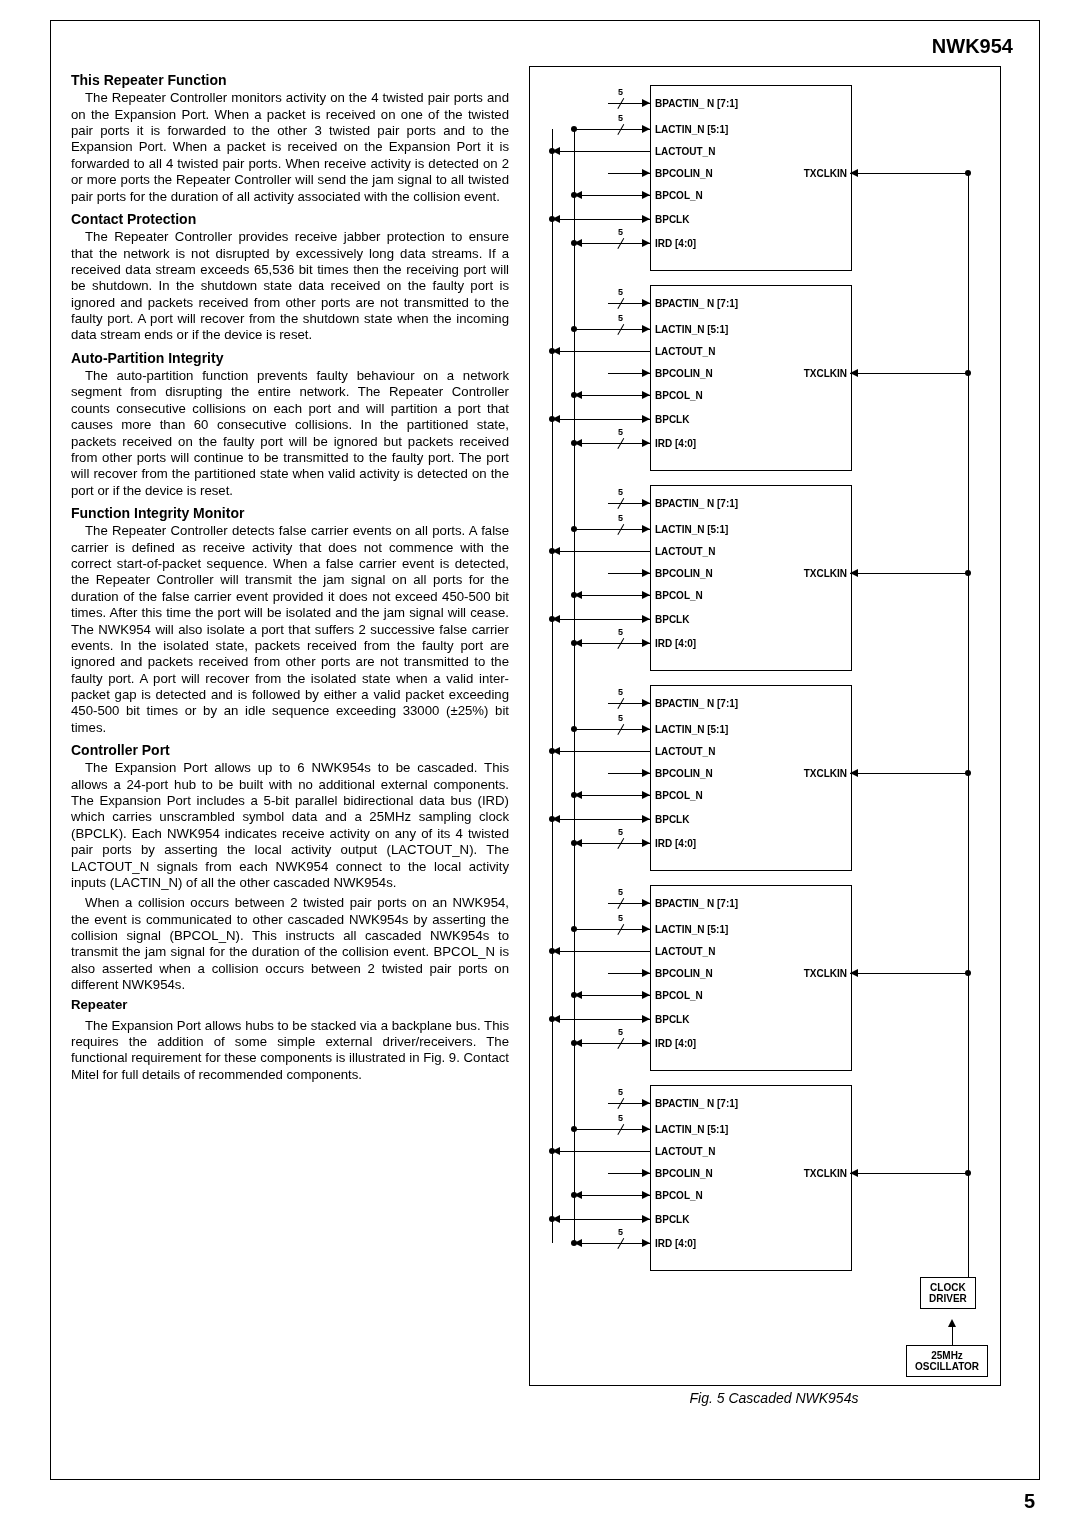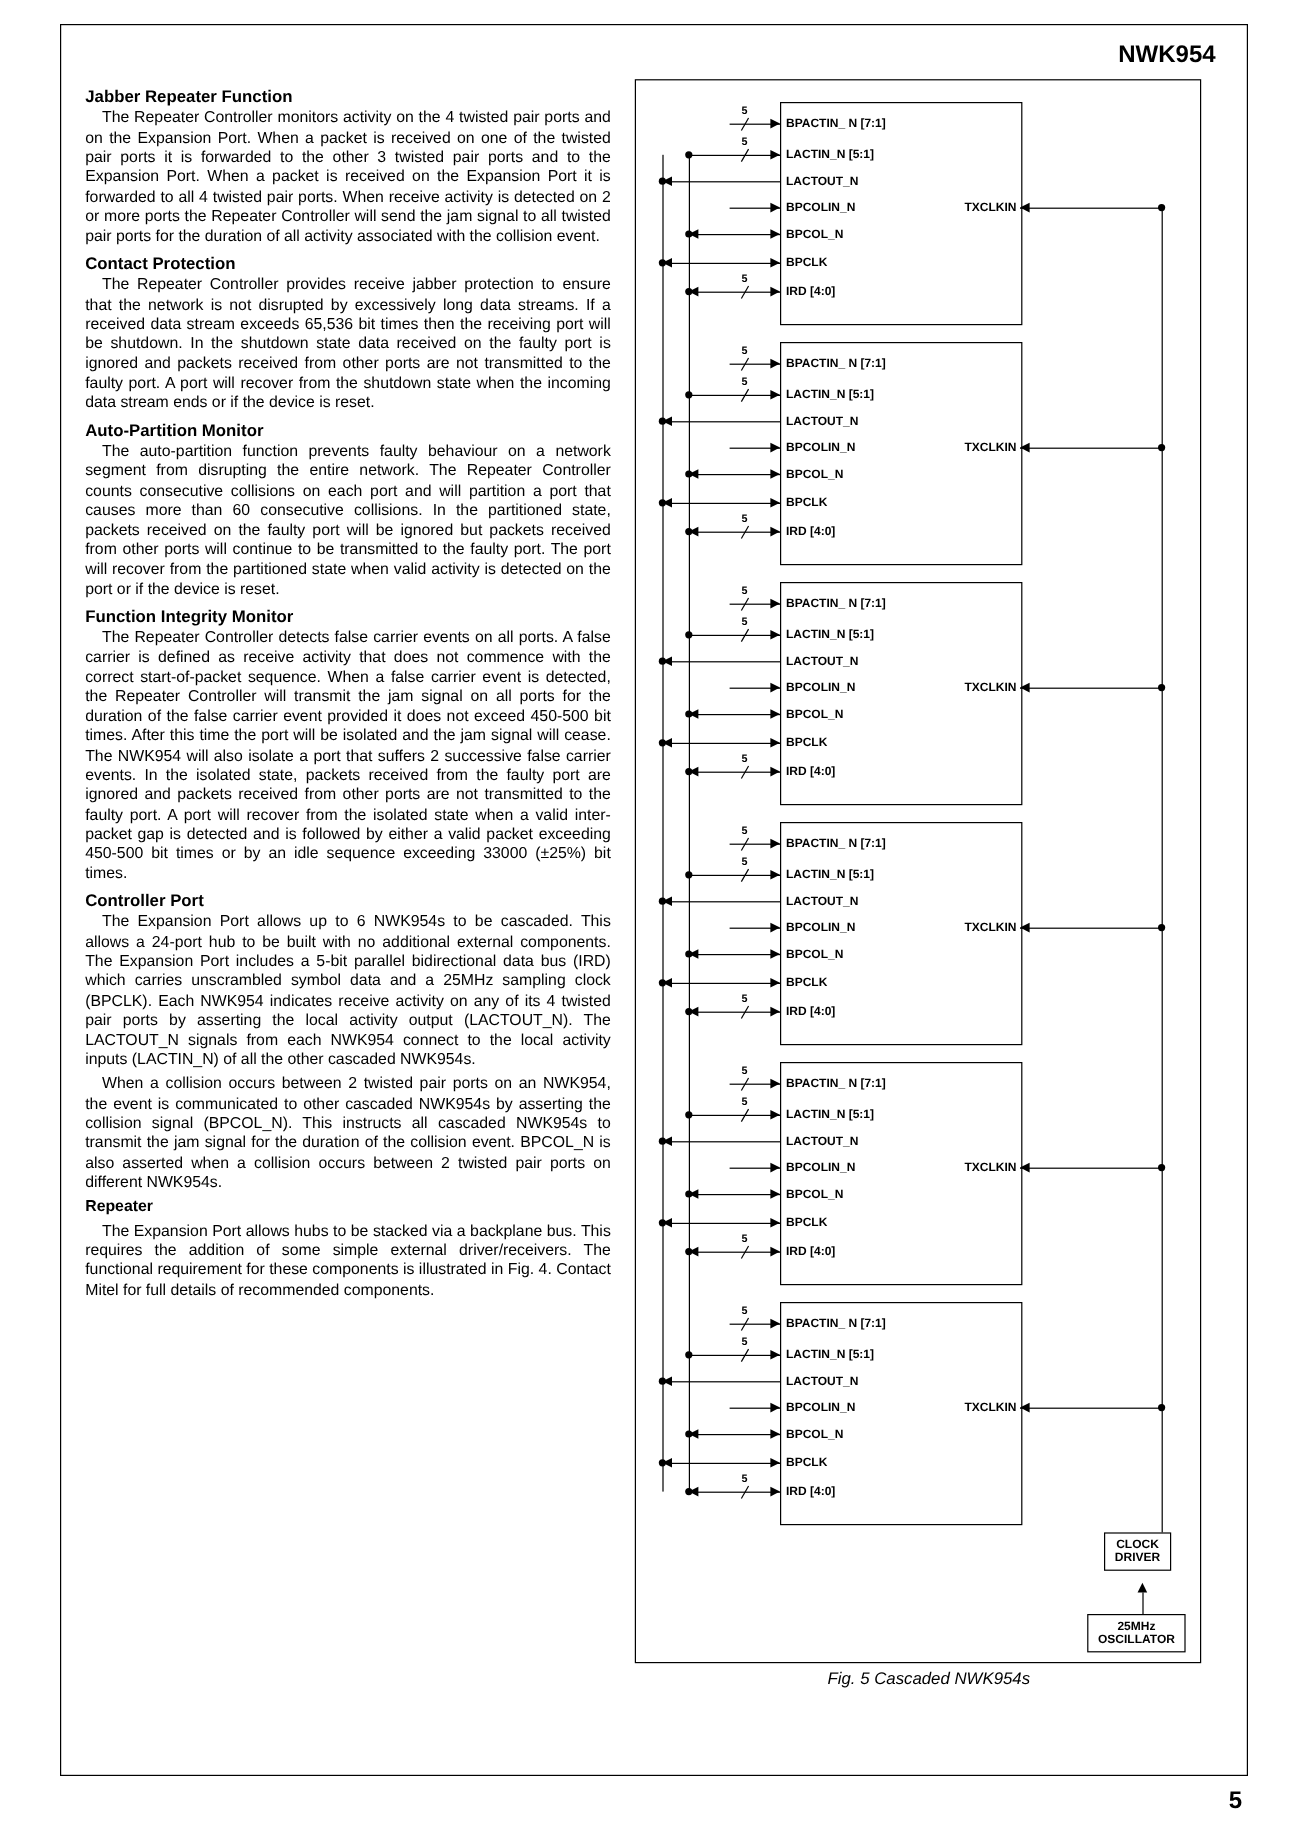--- a/index.html
+++ b/index.html
@@ -157,37 +157,37 @@
 </style>
 </head>
 <body>
 
 <div class="page">
   <div class="header">NWK954</div>
 
   <div class="content">
 
     <div class="text-col">
-      <h3>Jabber Repeater Function</h3>
+      <h3>This Repeater Function</h3>
       <p>The Repeater Controller monitors activity on the 4 twisted pair ports and on the Expansion Port. When a packet is received on one of the twisted pair ports it is forwarded to the other 3 twisted pair ports and to the Expansion Port. When a packet is received on the Expansion Port it is forwarded to all 4 twisted pair ports. When receive activity is detected on 2 or more ports the Repeater Controller will send the jam signal to all twisted pair ports for the duration of all activity associated with the collision event.</p>
 
       <h3>Contact Protection</h3>
       <p>The Repeater Controller provides receive jabber protection to ensure that the network is not disrupted by excessively long data streams. If a received data stream exceeds 65,536 bit times then the receiving port will be shutdown. In the shutdown state data received on the faulty port is ignored and packets received from other ports are not transmitted to the faulty port. A port will recover from the shutdown state when the incoming data stream ends or if the device is reset.</p>
 
-      <h3>Auto-Partition Monitor</h3>
+      <h3>Auto-Partition Integrity</h3>
       <p>The auto-partition function prevents faulty behaviour on a network segment from disrupting the entire network. The Repeater Controller counts consecutive collisions on each port and will partition a port that causes more than 60 consecutive collisions. In the partitioned state, packets received on the faulty port will be ignored but packets received from other ports will continue to be transmitted to the faulty port. The port will recover from the partitioned state when valid activity is detected on the port or if the device is reset.</p>
 
       <h3>Function Integrity Monitor</h3>
       <p>The Repeater Controller detects false carrier events on all ports. A false carrier is defined as receive activity that does not commence with the correct start-of-packet sequence. When a false carrier event is detected, the Repeater Controller will transmit the jam signal on all ports for the duration of the false carrier event provided it does not exceed 450-500 bit times. After this time the port will be isolated and the jam signal will cease. The NWK954 will also isolate a port that suffers 2 successive false carrier events. In the isolated state, packets received from the faulty port are ignored and packets received from other ports are not transmitted to the faulty port. A port will recover from the isolated state when a valid inter-packet gap is detected and is followed by either a valid packet exceeding 450-500 bit times or by an idle sequence exceeding 33000 (±25%) bit times.</p>
 
       <h3>Controller Port</h3>
       <p>The Expansion Port allows up to 6 NWK954s to be cascaded. This allows a 24-port hub to be built with no additional external components. The Expansion Port includes a 5-bit parallel bidirectional data bus (IRD) which carries unscrambled symbol data and a 25MHz sampling clock (BPCLK). Each NWK954 indicates receive activity on any of its 4 twisted pair ports by asserting the local activity output (LACTOUT_N). The LACTOUT_N signals from each NWK954 connect to the local activity inputs (LACTIN_N) of all the other cascaded NWK954s.</p>
       <p>When a collision occurs between 2 twisted pair ports on an NWK954, the event is communicated to other cascaded NWK954s by asserting the collision signal (BPCOL_N). This instructs all cascaded NWK954s to transmit the jam signal for the duration of the collision event. BPCOL_N is also asserted when a collision occurs between 2 twisted pair ports on different NWK954s.</p>
       <p class="sub">Repeater</p>
-      <p>The Expansion Port allows hubs to be stacked via a backplane bus. This requires the addition of some simple external driver/receivers. The functional requirement for these components is illustrated in Fig. 4. Contact Mitel for full details of recommended components.</p>
+      <p>The Expansion Port allows hubs to be stacked via a backplane bus. This requires the addition of some simple external driver/receivers. The functional requirement for these components is illustrated in Fig. 9. Contact Mitel for full details of recommended components.</p>
     </div>
 
     <div class="diagram-col">
       <div class="diagram-frame" id="diagram">
 
       <div class="vline" style="left: 22px; top: 62px; height: 1114px;"></div>
           <div class="vline" style="left: 44px; top: 62px; height: 1114px;"></div>
           <div class="vline" style="left: 438px; top: 106px; height: 1126px;"></div>
           <div class="block" style="top: 18px;">
             <div class="signal-row" style="top: 12px;">BPACTIN_ N [7:1]</div>

